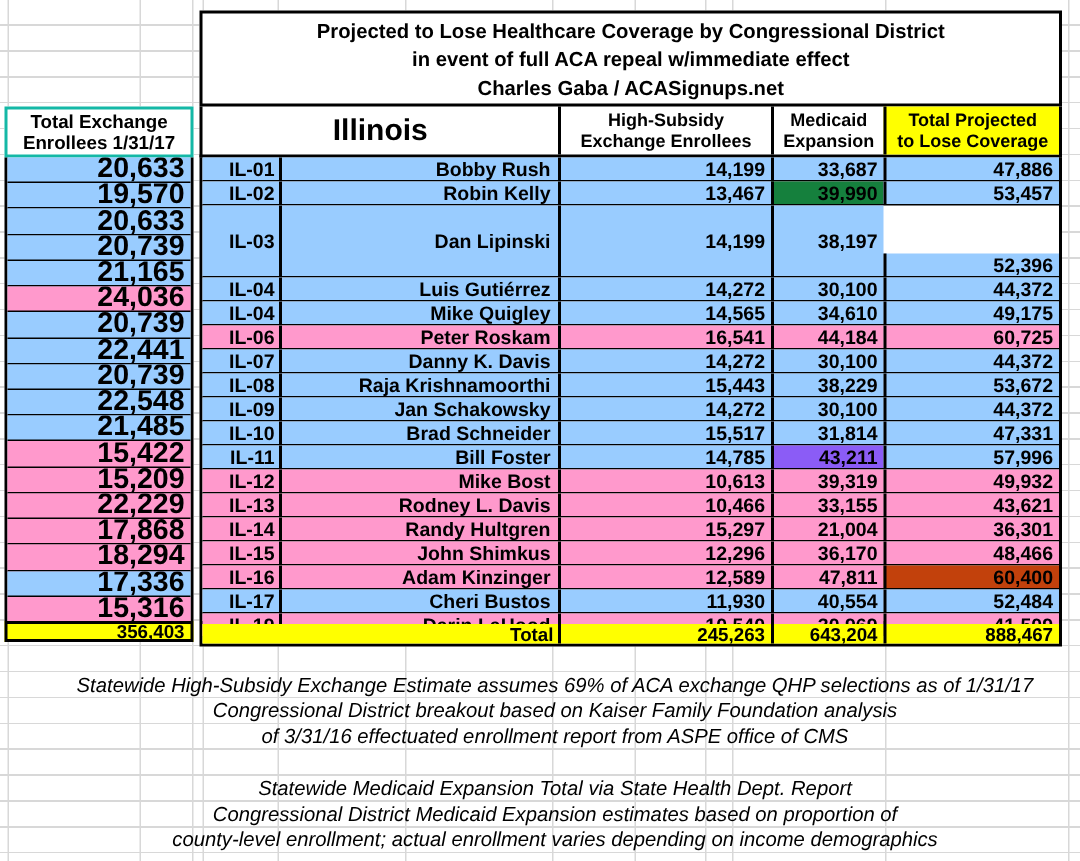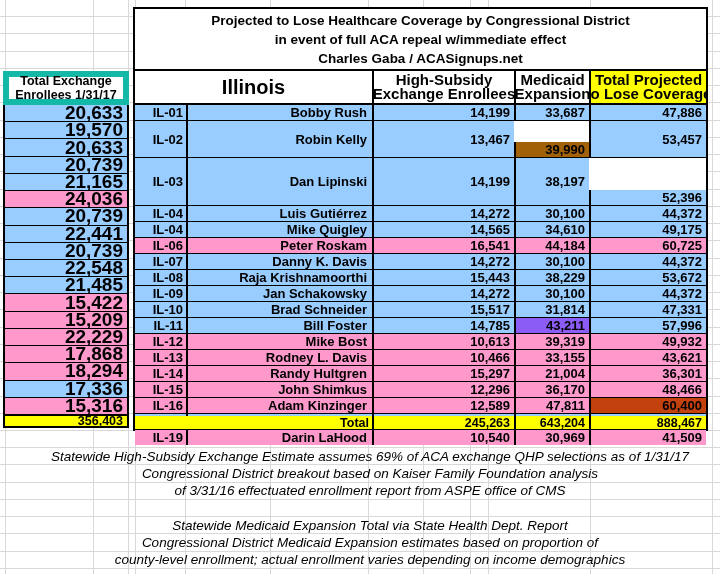--- a/index.html
+++ b/index.html
@@ -20,21 +20,21 @@
     background-image: repeating-linear-gradient(
       to bottom,
       transparent 0px, transparent 16.24px,
       var(--grid) 16.24px, var(--grid) 17.24px);
   }
   .vline { position: absolute; top: 0; bottom: 0; width: 1px; background: var(--grid); }
 
   
   .left-block { position: absolute; left: 3px; top: 71px; width: 126px; background: #fff; }
   .lb-header {
-    height: 34px; border: 6px solid #14b8a6; background: #fff;
+    height: 34px; border: 2px solid #14b8a6; background: #fff;
     display: flex; flex-direction: column; justify-content: center; align-items: center;
     font-weight: bold; font-size: 12.5px; line-height: 14px; text-align: center; white-space: nowrap;
   }
   .lb-rows { height: 309px; border: 2px solid #000; border-top: none; border-bottom: none;
     display: flex; flex-direction: column; }
   .lb-row { flex: 1 1 0; display: flex; align-items: center; justify-content: flex-end;
     padding-right: 4px; font-weight: bold; font-size: 19px; border-bottom: 1px solid #000; overflow: hidden; }
   .lb-row:last-child { border-bottom: none; }
   .lb-total { height: 14px; border: 2px solid #000; display: flex; align-items: center;
     justify-content: flex-end; padding-right: 4px; font-weight: bold; font-size: 12.5px; }
@@ -43,21 +43,21 @@
   .main-table { position: absolute; left: 133px; top: 7px; width: 575px; background: #fff; }
   .title-box {
     height: 64px; border: 2px solid #000; background: #fff;
     text-align: center; font-weight: bold; font-size: 13.5px; line-height: 19px; padding-top: 2px;
     white-space: nowrap;
   }
   .header-row { height: 34px; border: 2px solid #000; border-top: none;
     display: grid; grid-template-columns: 237px 142px 75px 117px; }
   .hcell { border-left: 2px solid #000; display: flex; flex-direction: column;
     align-items: center; justify-content: center; text-align: center;
-    font-weight: bold; font-size: 15px; line-height: 14.5px; white-space: nowrap; overflow: hidden; }
+    font-weight: bold; font-size: 12px; line-height: 14.5px; white-space: nowrap; overflow: hidden; }
   .hcell:first-child { border-left: none; }
   .state-cell { font-size: 20px; line-height: 22px; }
   .data-rows { height: 309px; border: 2px solid #000; border-top: none; border-bottom: none;
     display: flex; flex-direction: column; }
   .drow { flex: 1 1 0; display: grid; grid-template-columns: 51px 186px 142px 75px 117px;
     border-bottom: 1px solid #000; }
   .drow:last-child { border-bottom: none; }
   .cell { display: flex; align-items: center; justify-content: flex-end;
     font-weight: bold; font-size: 13px; border-left: 2px solid #000; padding-right: 4px;
     white-space: nowrap; overflow: hidden; }
@@ -147,21 +147,21 @@
           <div class="cell" style="background: rgb(153, 204, 255);">IL-01</div>
           <div class="cell name" style="background: rgb(153, 204, 255);">Bobby Rush</div>
           <div class="cell" style="background: rgb(153, 204, 255);">14,199</div>
           <div class="cell" style="background: rgb(153, 204, 255);">33,687</div>
           <div class="cell" style="background: rgb(153, 204, 255);">47,886</div>
         </div>
         <div class="drow">
           <div class="cell" style="background: rgb(153, 204, 255);">IL-02</div>
           <div class="cell name" style="background: rgb(153, 204, 255);">Robin Kelly</div>
           <div class="cell" style="background: rgb(153, 204, 255);">13,467</div>
-          <div class="cell" style="background: #a16207; margin-top: 21px;">39,990</div>
+          <div class="cell" style="background: #15803d;">39,990</div>
           <div class="cell" style="background: rgb(153, 204, 255);">53,457</div>
         </div>
         <div class="drow">
           <div class="cell" style="background: rgb(153, 204, 255);">IL-03</div>
           <div class="cell name" style="background: rgb(153, 204, 255);">Dan Lipinski</div>
           <div class="cell" style="background: rgb(153, 204, 255);">14,199</div>
           <div class="cell" style="background: rgb(153, 204, 255);">38,197</div>
           <div class="cell" style="background: rgb(153, 204, 255); margin-top: 32px;">52,396</div>
         </div>
         <div class="drow">

